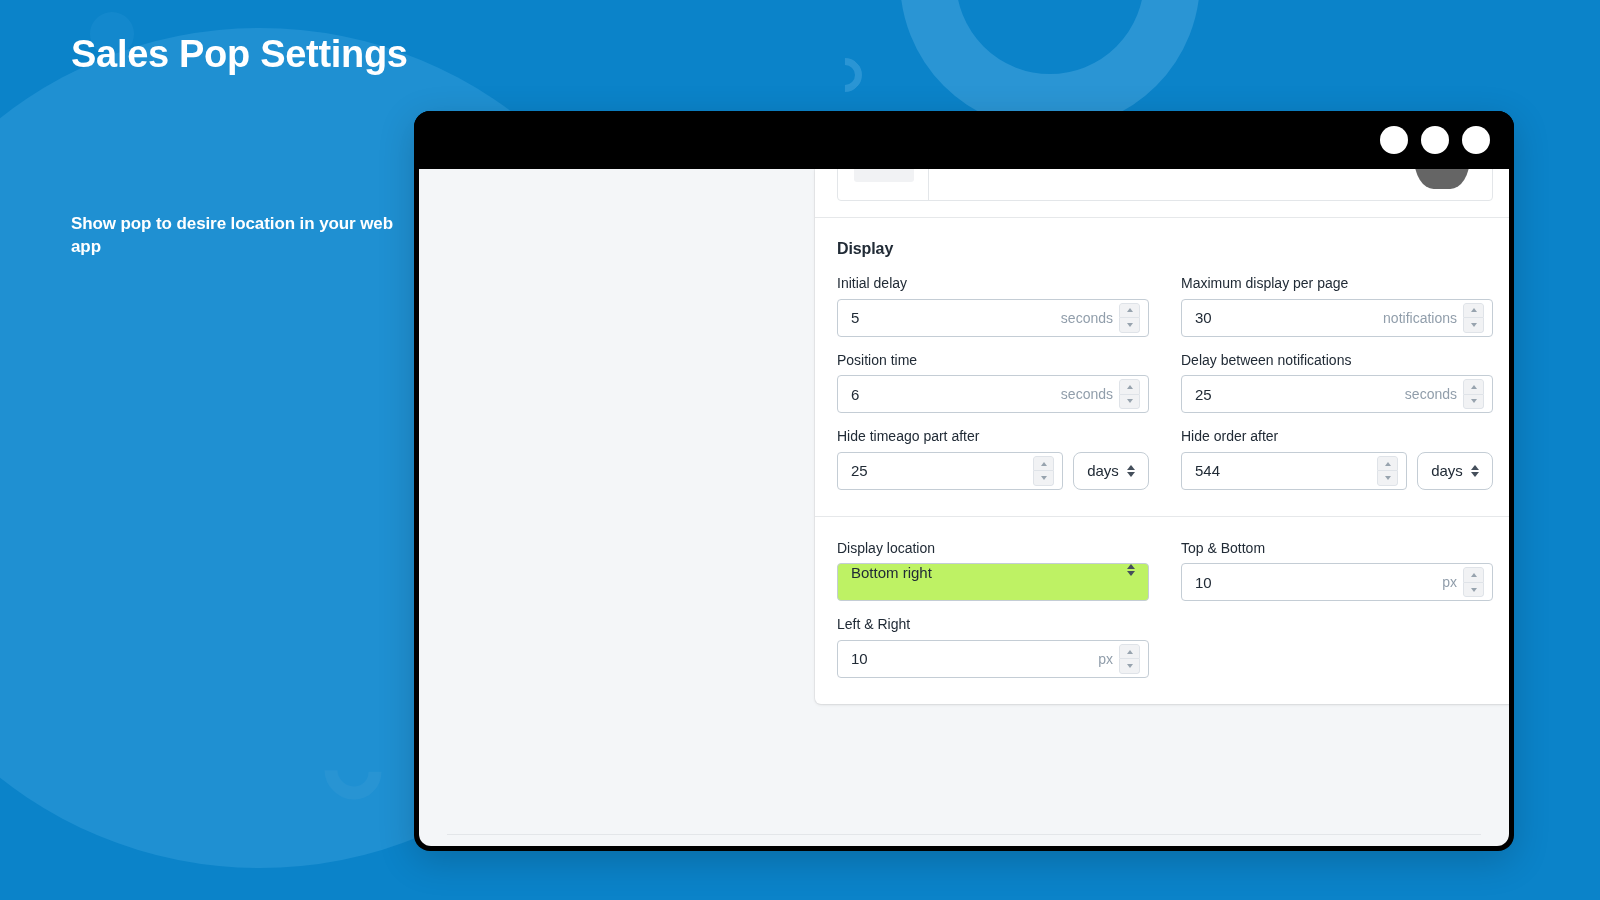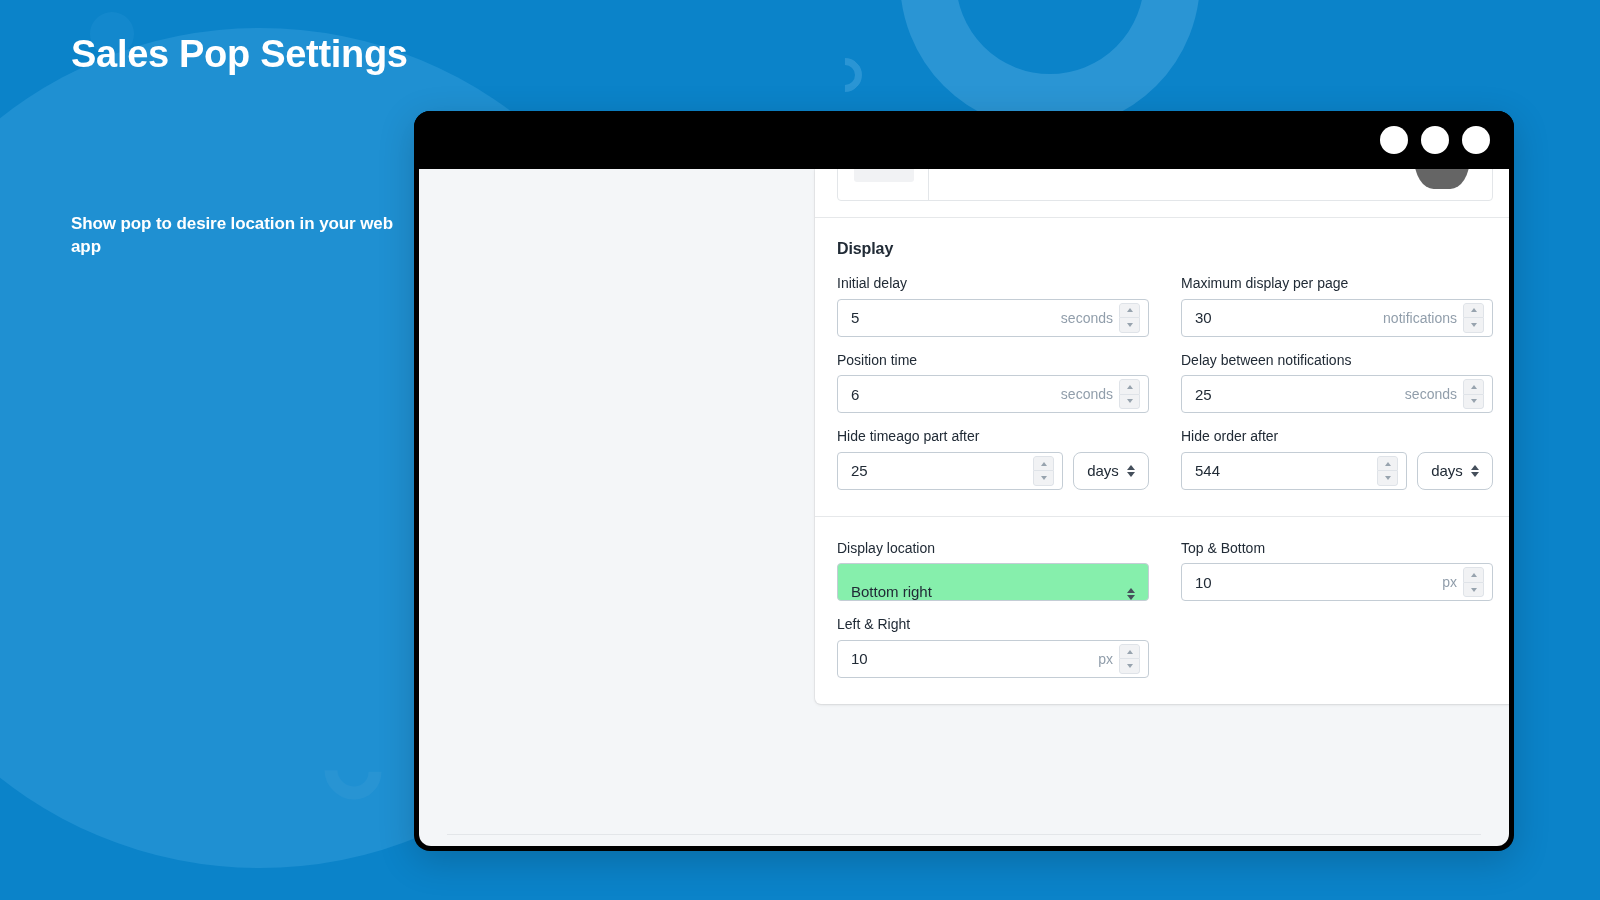--- a/index.html
+++ b/index.html
@@ -312,25 +312,25 @@
     align-items: center;
     justify-content: center;
     gap: 8px;
     font-size: 15px;
     color: #212b36;
   }
 
   .select-wrap {
     position: relative;
     height: 38px;
-    background: #86efac;
+    background: #bef264;
     border: 1px solid #c4cdd5;
     border-radius: 4px;
     display: flex;
-    align-items: flex-end;
+    align-items: flex-start;
     padding: 0 13px;
   }
   .select-value { font-size: 15px; color: #212b36; flex: 1 1 auto; }
 
   .updown {
     display: flex;
     flex-direction: column;
     gap: 2px;
     align-items: center;
     flex: none;

